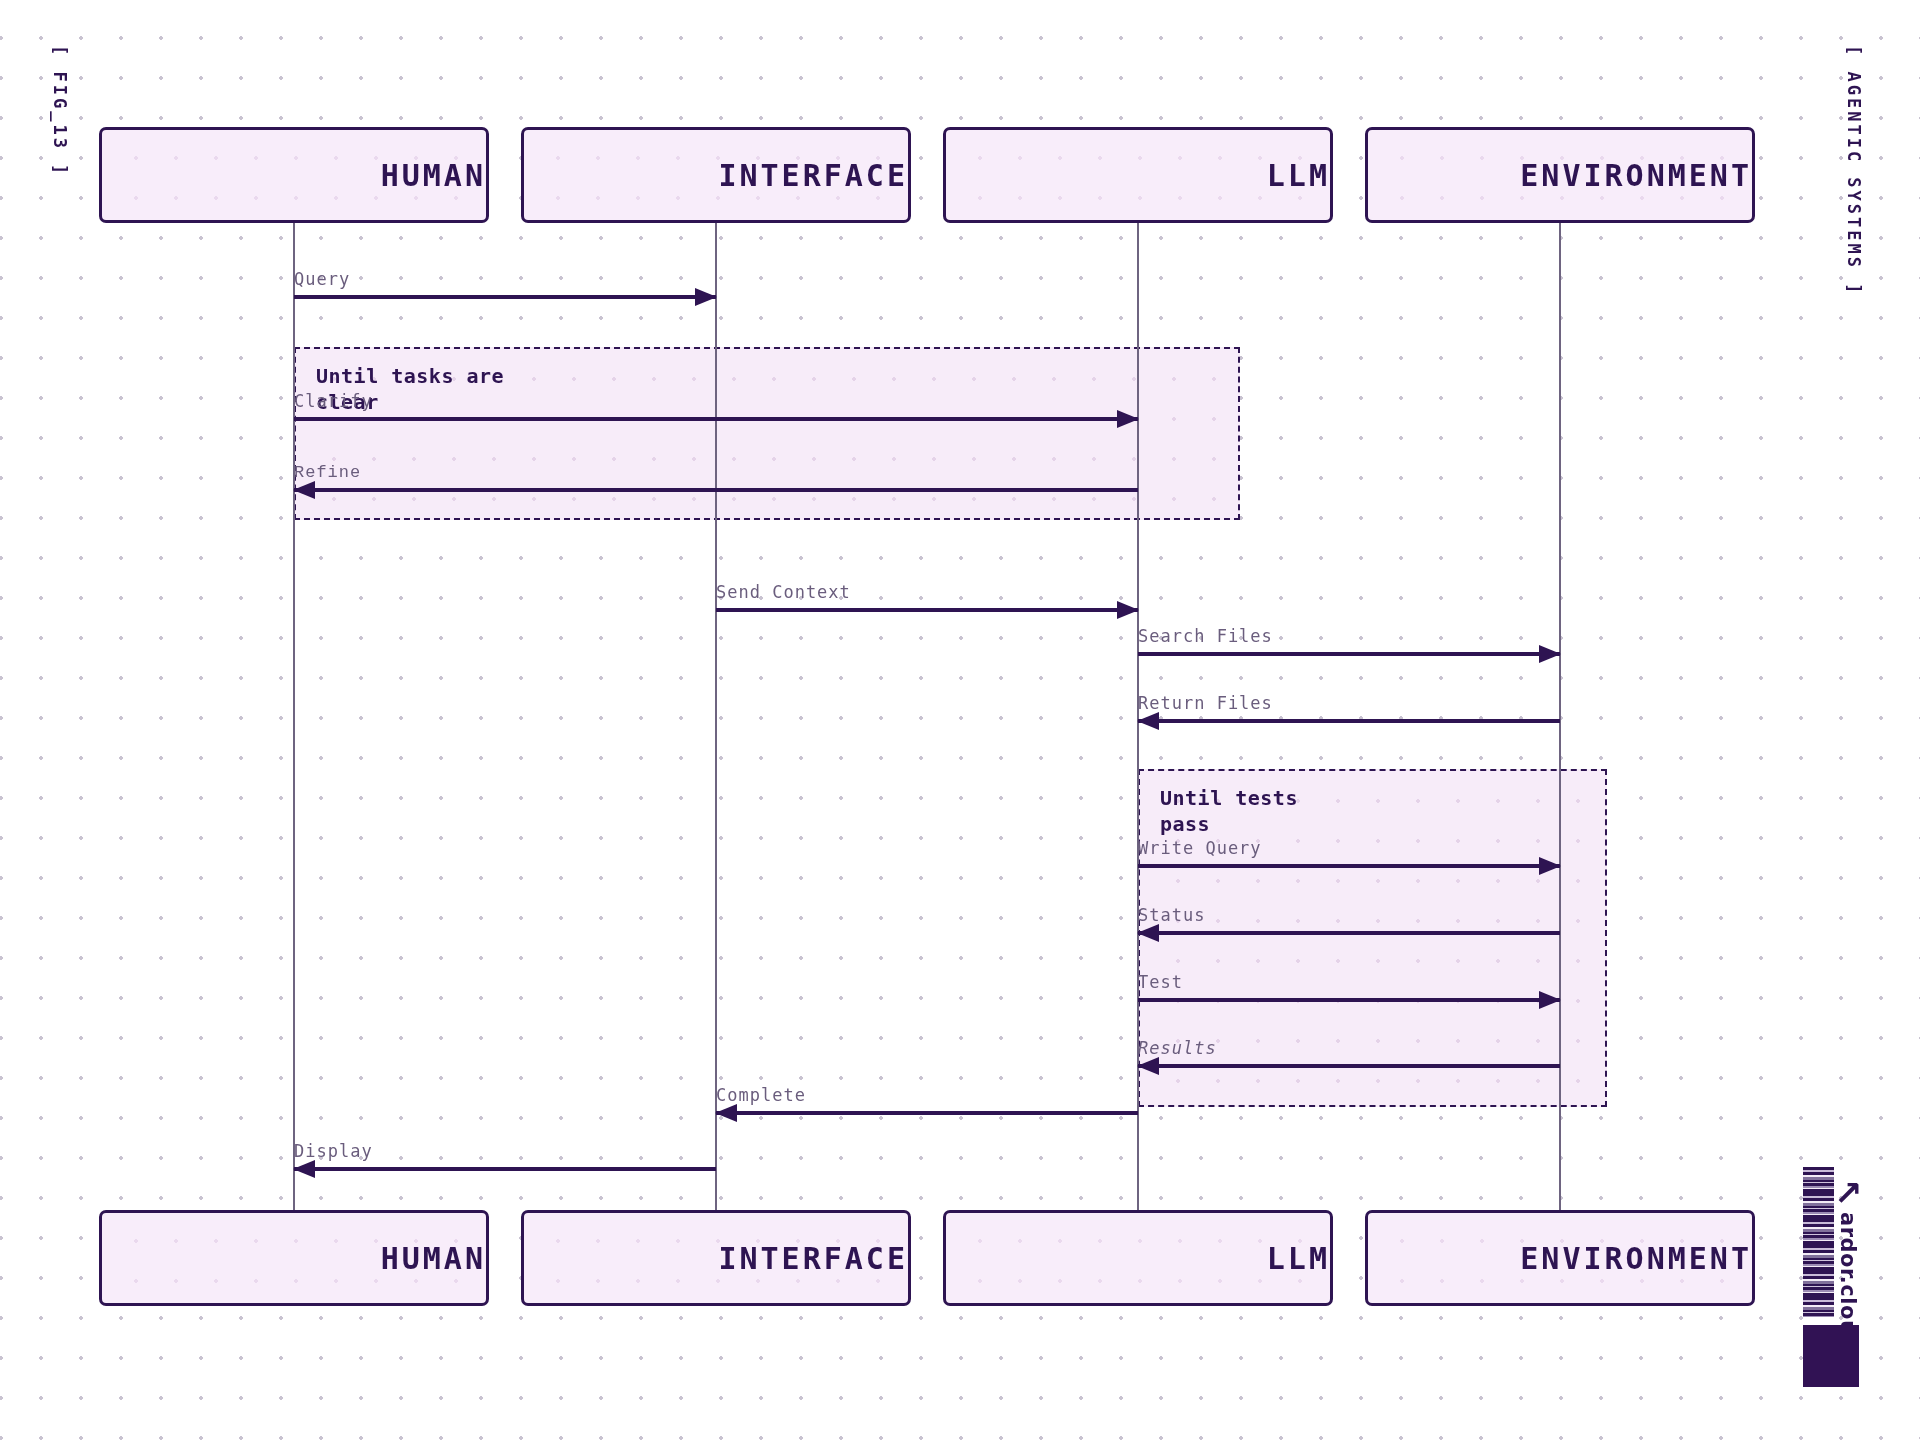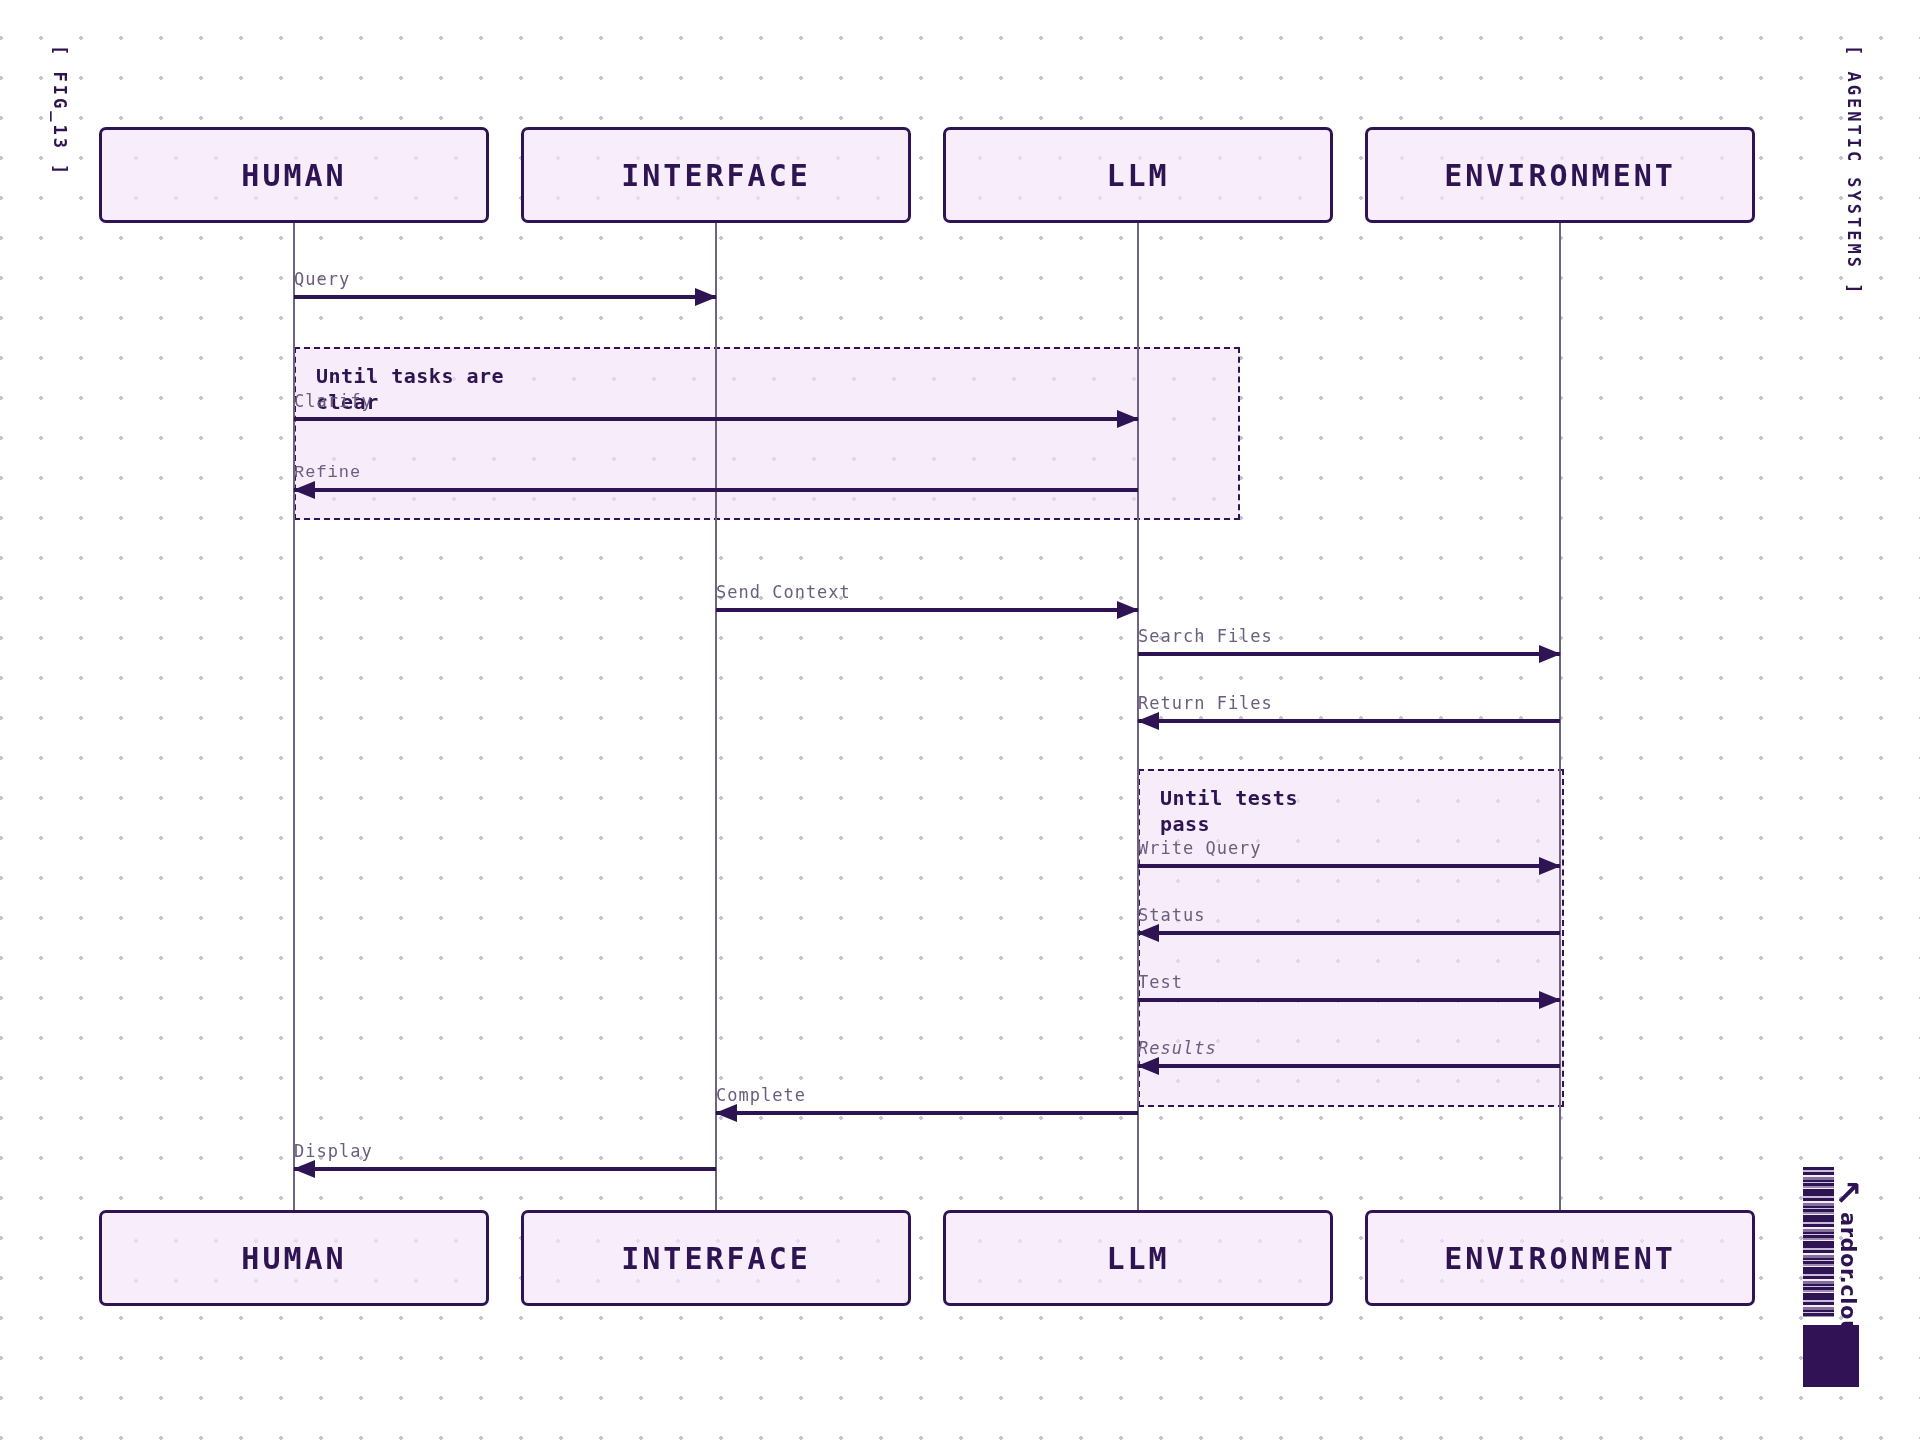--- a/index.html
+++ b/index.html
@@ -5,21 +5,21 @@
   html,body{margin:0;padding:0;background:#ffffff;}
   #stage{
     position:relative;width:1920px;height:1440px;background:#ffffff;overflow:hidden;
     background-image:radial-gradient(circle,#c9c3d1 1.6px,rgba(0,0,0,0) 1.7px);
     background-size:40px 40px;background-position:21px 18px;
     font-family:"DejaVu Sans Mono",monospace;
   }
   .actor-box{
     position:absolute;width:390px;height:96px;box-sizing:border-box;
     background-color:#f8edfa;border:3px solid #2e1452;border-radius:7px;
-    display:flex;align-items:center;justify-content:center;
+    display:flex;align-items:center;justify-content:flex-end;
     background-image:radial-gradient(circle,#ead9ee 1.6px,rgba(0,0,0,0) 1.7px);
     background-size:40px 40px;background-position:14px 8px;
     z-index:5;
   }
   .actor-label{font-size:30px;font-weight:600;color:#2e1452;letter-spacing:3px;}
   .lifeline{position:absolute;width:2px;background:#6e6480;z-index:2;}
   .loop{
     position:absolute;box-sizing:border-box;
     background-color:#f7ecf9;border:2px dashed #2e1452;
     background-image:radial-gradient(circle,#e5d3e9 1.6px,rgba(0,0,0,0) 1.7px);
@@ -98,21 +98,21 @@
       <div class="actor-box" style="left: 1365px; top: 127px;">
         <div class="actor-label">ENVIRONMENT</div>
       </div>
       <div class="actor-box" style="left: 1365px; top: 1210px;">
         <div class="actor-label">ENVIRONMENT</div>
       </div>
       <div class="loop" style="left: 294px; top: 347px; width: 946px; height: 173px;">
         <div class="loop-label">Until tasks are
 clear</div>
       </div>
-      <div class="loop" style="left: 1138px; top: 769px; width: 426px; height: 338px;">
+      <div class="loop" style="left: 1138px; top: 769px; width: 469px; height: 338px;">
         <div class="loop-label">Until tests
 pass</div>
       </div>
       <div class="msg" style="left: 294px; top: 295px; width: 422px;">
         <div class="head head-right"></div>
         <div class="msg-label">Query</div>
       </div>
       <div class="msg" style="left: 294px; top: 417px; width: 844px;">
         <div class="head head-right"></div>
         <div class="msg-label">Clarify</div>

